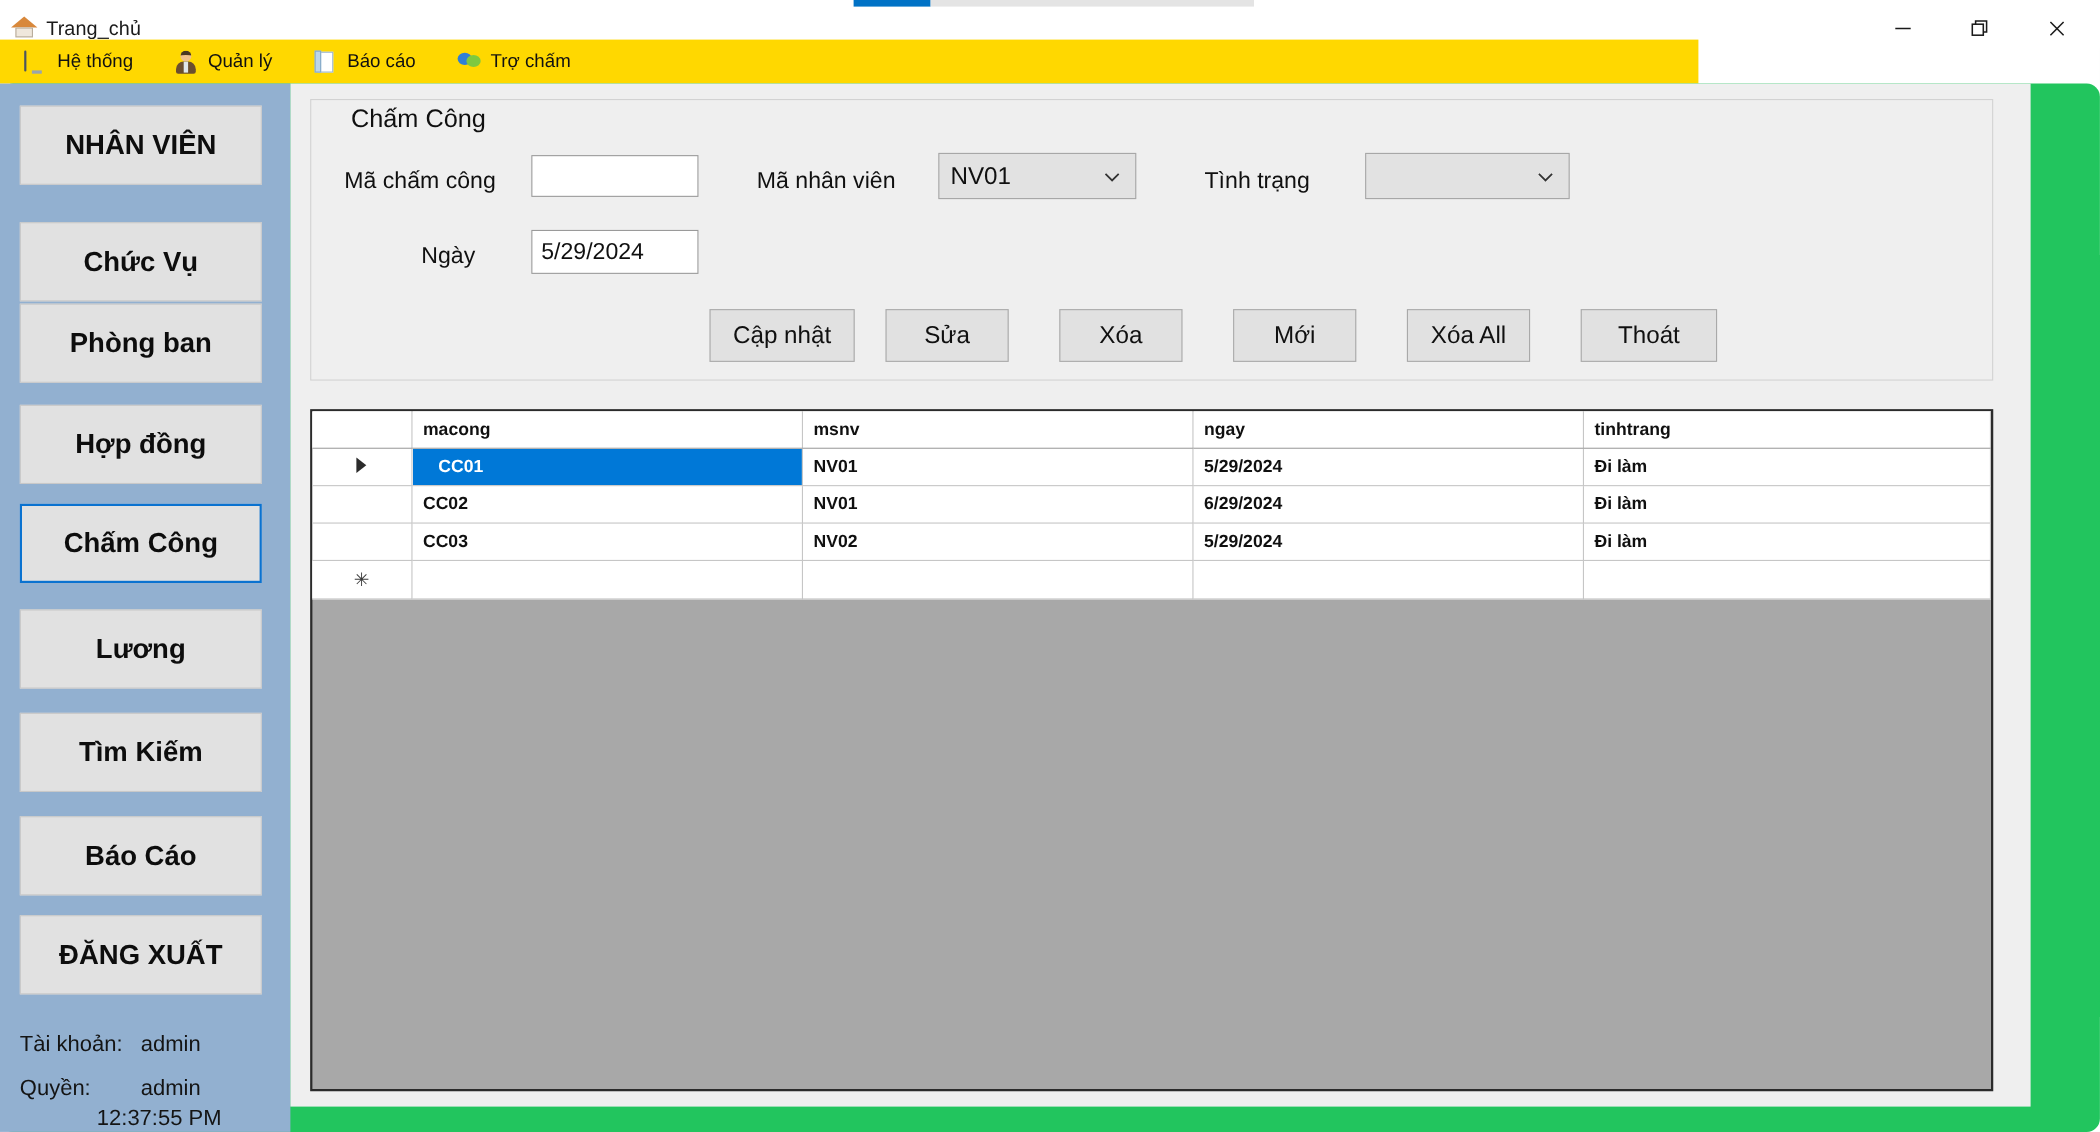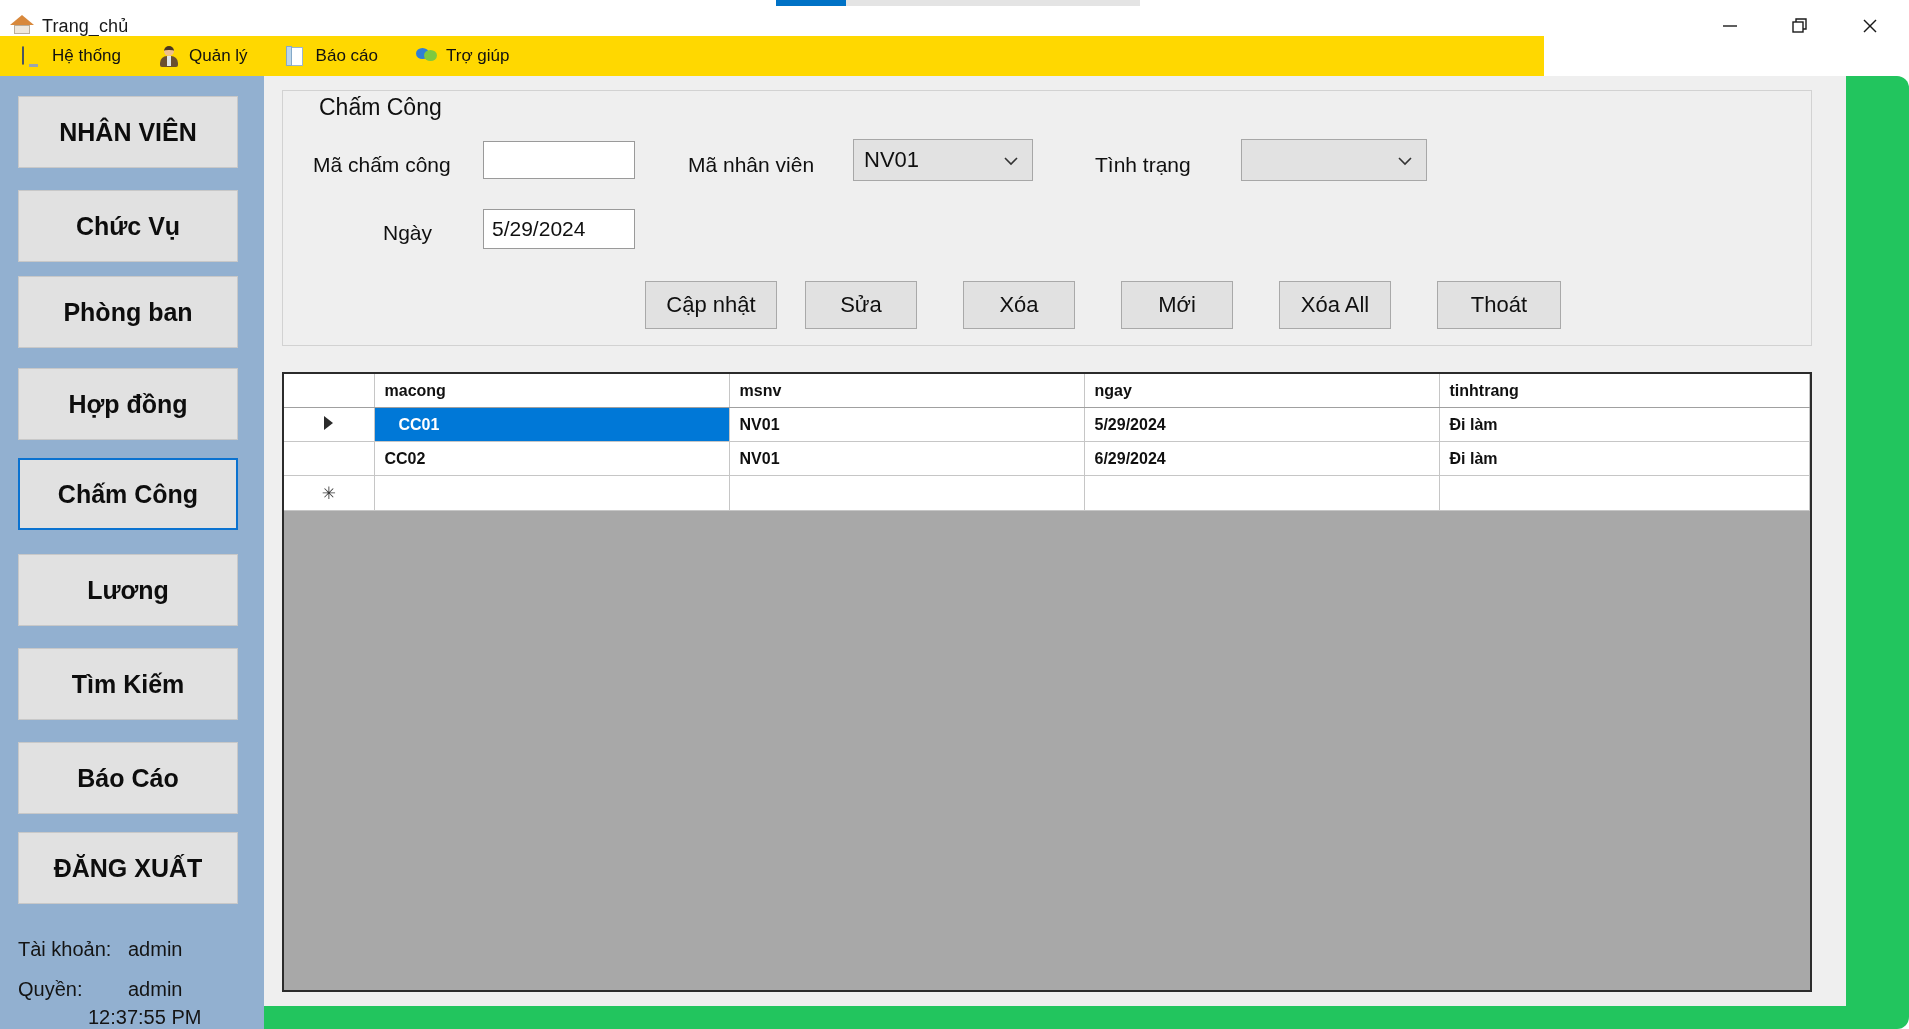--- a/index.html
+++ b/index.html
@@ -146,31 +146,31 @@
     <div class="menuitem" style="margin-left:22px;">
       <span class="micon">
         <span class="ic-doc"><span class="p1"></span><span class="p2"></span></span>
       </span>
       <span class="mlabel">Báo cáo</span>
     </div>
     <div class="menuitem" style="margin-left:22px;">
       <span class="micon">
         <span class="ic-bubble"><span class="b1"></span><span class="b2"></span></span>
       </span>
-      <span class="mlabel">Trợ giúp</span>
+      <span class="mlabel">Trợ chấm</span>
     </div>
   </div>
 
   <div class="bodyarea">
 
     <div class="sidebar">
       <div class="sidebtn" style="top:20px;">
           <span>NHÂN VIÊN</span>
         </div>
-      <div class="sidebtn" style="top:114px;">
+      <div class="sidebtn" style="top:126px;">
           <span>Chức Vụ</span>
         </div>
       <div class="sidebtn" style="top:200px;">
           <span>Phòng ban</span>
         </div>
       <div class="sidebtn" style="top:292px;">
           <span>Hợp đồng</span>
         </div>
       <div class="sidebtn focused" style="top:382px;">
           <span>Chấm Công</span>
@@ -260,20 +260,27 @@
               <td>5/29/2024</td>
               <td>Đi làm</td>
             </tr>
             <tr>
               <td class="rowhead"></td>
               <td class="c-macong">CC02</td>
               <td>NV01</td>
               <td>6/29/2024</td>
               <td>Đi làm</td>
             </tr>
+            <tr>
+              <td class="rowhead"></td>
+              <td class="c-macong">CC03</td>
+              <td>NV02</td>
+              <td>5/29/2024</td>
+              <td>Đi làm</td>
+            </tr>
             <tr class="newrow">
               <td class="rowhead"><span class="star-glyph">✳</span></td>
               <td class="c-macong"></td>
               <td></td>
               <td></td>
               <td></td>
             </tr>
           </tbody>
         </table>
       </div>

